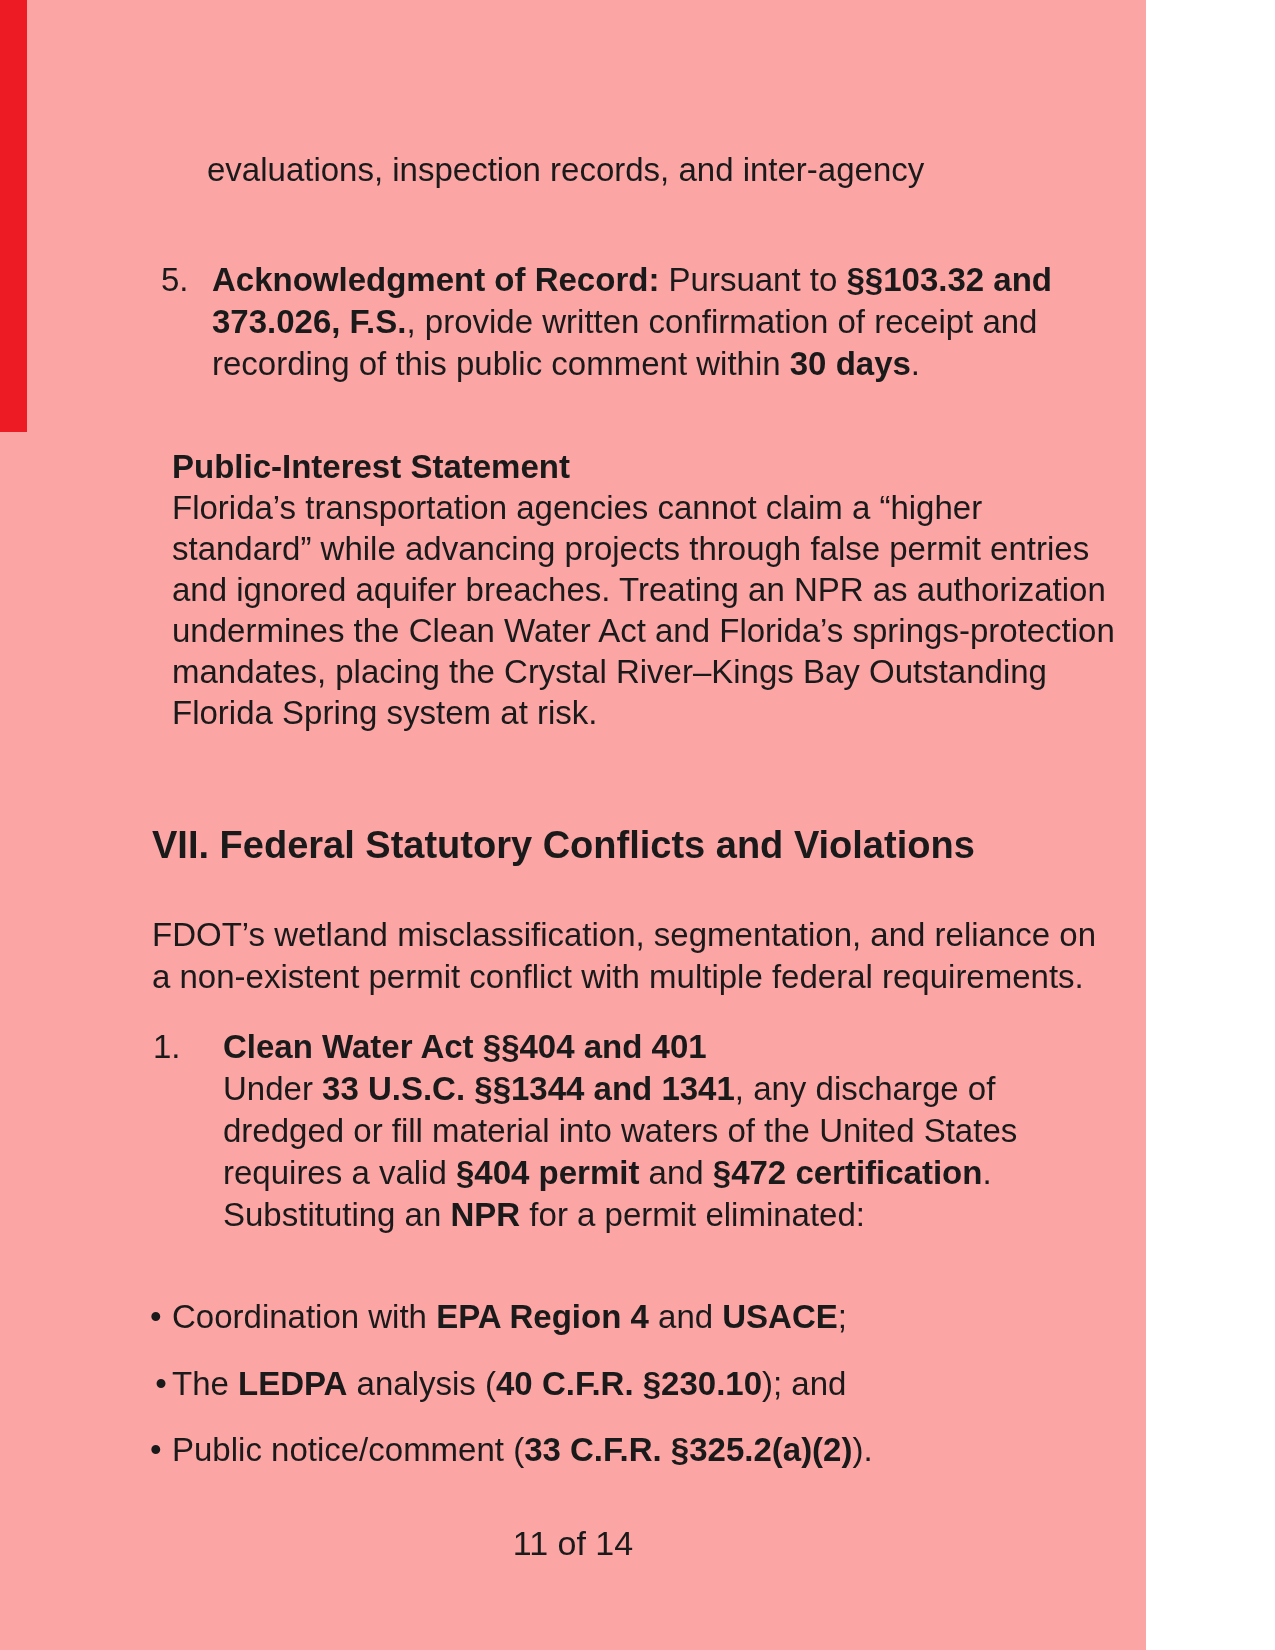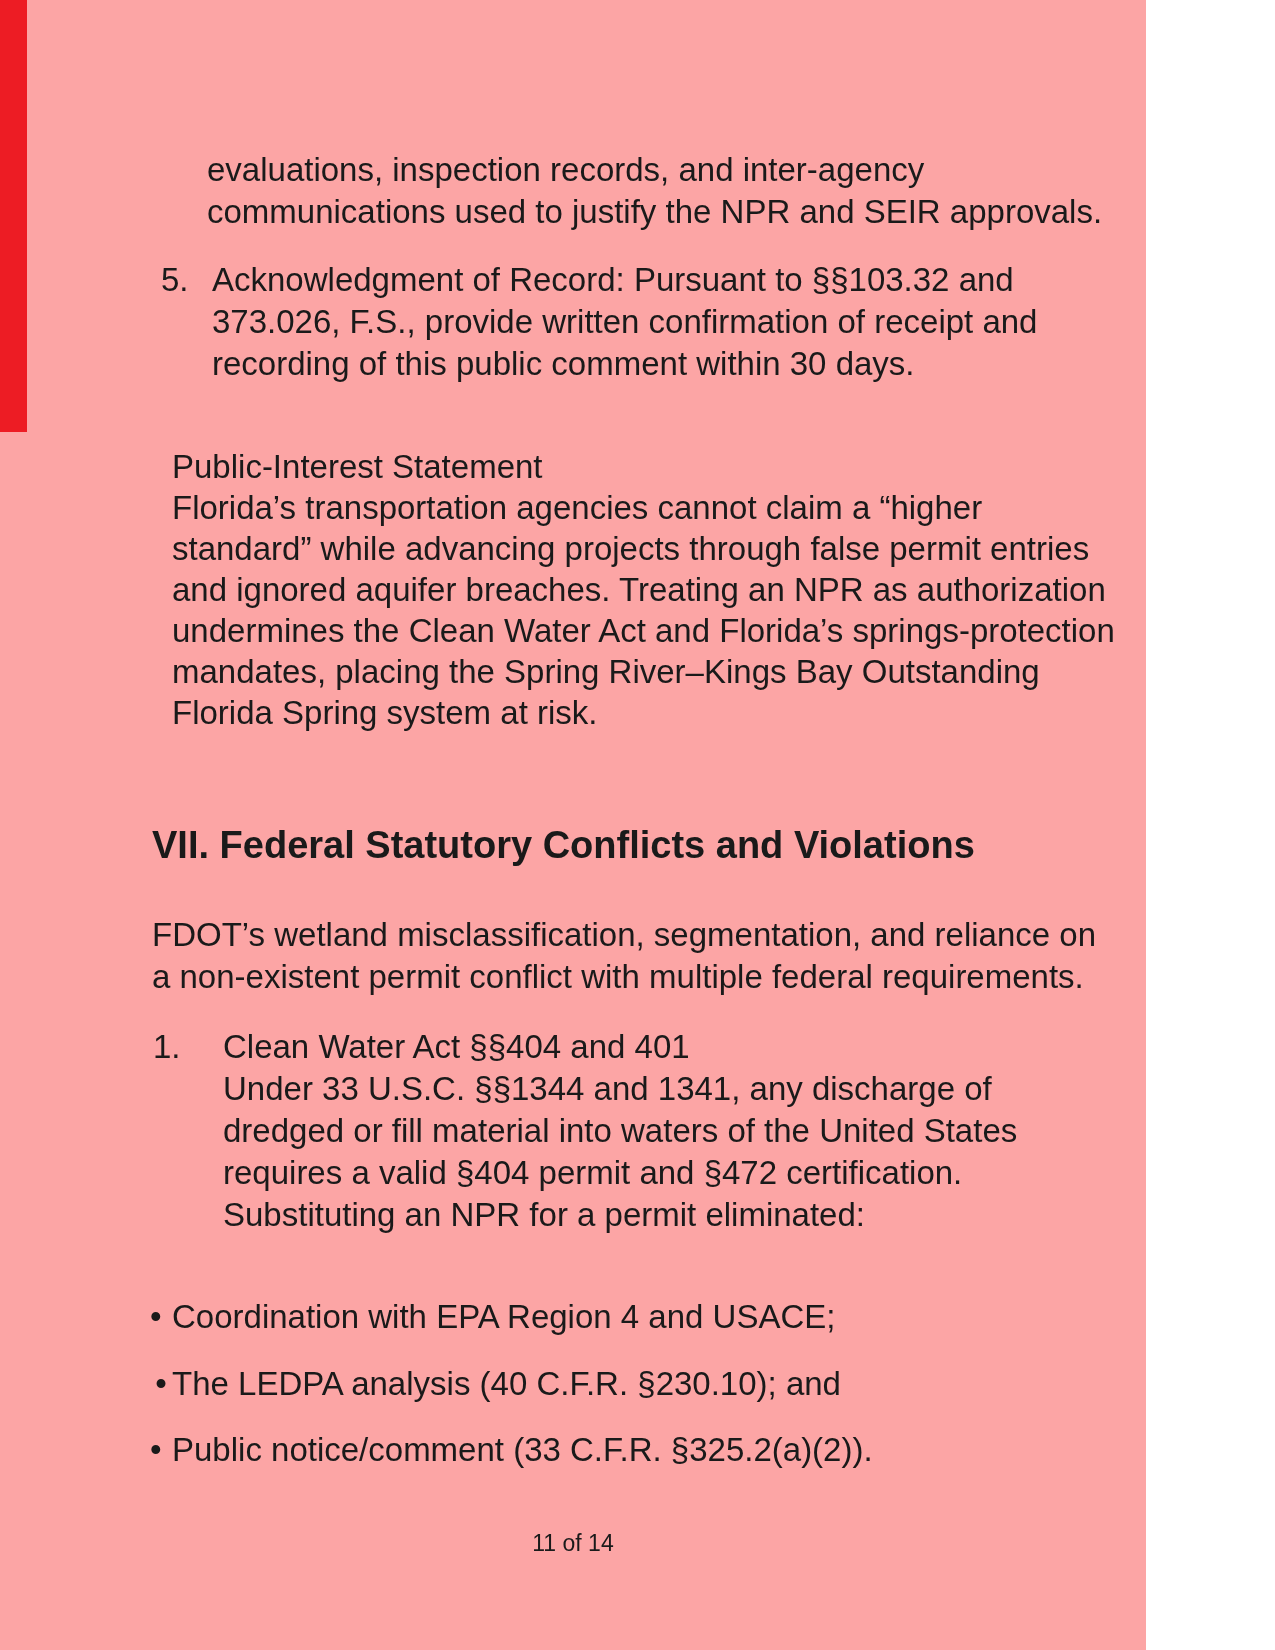--- a/index.html
+++ b/index.html
@@ -18,71 +18,70 @@
     position: absolute;
     left: 0;
     top: 0;
     width: 27px;
     height: 432px;
   }
   .blk { position: absolute; }
   .body-text { font-size: 33px; line-height: 42px; }
   .tight { line-height: 41px; }
   .ln { white-space: nowrap; }
-  .b { font-weight: normal; }
+  .b { font-weight: bold; }
   .num {
     position: absolute;
     left: 0;
     top: 0;
   }
   .section-heading {
     font-size: 38px;
     font-weight: bold;
     line-height: 48px;
     white-space: nowrap;
   }
   .bullet-row { position: absolute; }
   .bullet-dot { display: inline-block; width: 22px; }
   .footer {
     position: absolute;
     left: 0;
     right: 0;
     text-align: center;
-    font-size: 23px;
+    font-size: 34px;
     line-height: 34px;
   }
 </style>
 </head>
 <body>
 
 <div class="page">
 
   <div class="red-bar" style="background: rgb(237, 28, 36);"></div>
 
   <div class="blk body-text" style="left:207px; top:149px;">
     <div class="ln">evaluations, inspection records, and inter-agency</div>
-    <div class="ln">communications used to justify the NPR and SEIR approvals.</div>
   </div>
 
   <div class="blk body-text" style="left:161px; top:259px;">
     <span class="num">5.</span>
     <div style="margin-left:51px;">
       <div class="ln"><span class="b">Acknowledgment of Record:</span><span> Pursuant to </span><span class="b">§§103.32 and</span></div>
       <div class="ln"><span class="b">373.026, F.S.</span><span>, provide written confirmation of receipt and</span></div>
       <div class="ln"><span>recording of this public comment within </span><span class="b">30 days</span><span>.</span></div>
     </div>
   </div>
 
   <div class="blk body-text tight" style="left:152px; top:446px;margin-left:20px;">
     <div class="ln b">Public-Interest Statement</div>
     <div class="ln">Florida’s transportation agencies cannot claim a “higher</div>
     <div class="ln">standard” while advancing projects through false permit entries</div>
     <div class="ln">and ignored aquifer breaches. Treating an NPR as authorization</div>
     <div class="ln">undermines the Clean Water Act and Florida’s springs-protection</div>
-    <div class="ln">mandates, placing the Spring River–Kings Bay Outstanding</div>
+    <div class="ln">mandates, placing the Crystal River–Kings Bay Outstanding</div>
     <div class="ln">Florida Spring system at risk.</div>
   </div>
 
   <div class="blk section-heading" style="left:152px; top:821px;">VII. Federal Statutory Conflicts and Violations</div>
 
   <div class="blk body-text" style="left:152px; top:914px;">
     <div class="ln">FDOT’s wetland misclassification, segmentation, and reliance on</div>
     <div class="ln">a non-existent permit conflict with multiple federal requirements.</div>
   </div>
 

